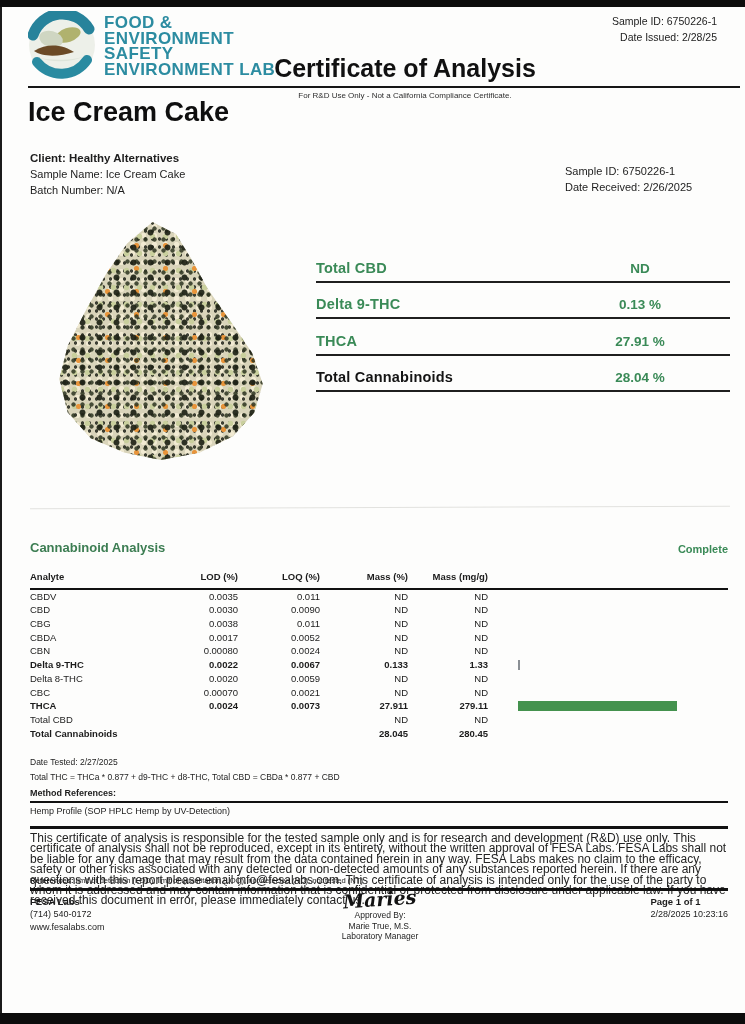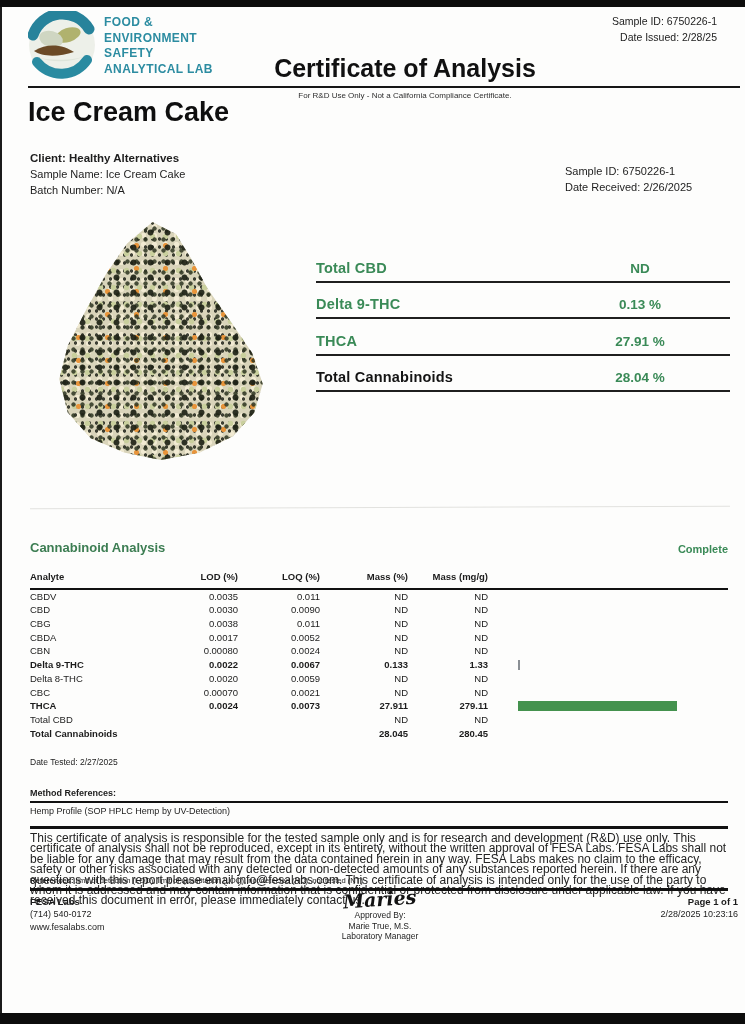--- a/index.html
+++ b/index.html
@@ -7,21 +7,21 @@
     position:relative;width:745px;height:1024px;background:#fdfdfc;
     font-family:"Liberation Sans",sans-serif;color:#1c1c1c;overflow:hidden;
     margin:0 auto;
   }
   .abs{position:absolute;}
   .topbar{left:0;top:0;width:745px;height:7px;background:#0c0c0c;}
   .bottombar{left:0;top:1013px;width:745px;height:11px;background:#0c0c0c;}
   .leftedge{left:0;top:7px;width:2px;height:1006px;background:#1b1b1b;}
   
   .logo{left:28px;top:11px;width:68px;height:68px;}
-  .logo-text{left:104px;top:15px;font-size:12px;font-weight:bold;color:#2c8ca1;
+  .logo-text{left:104px;top:15px;font-size:17px;font-weight:bold;color:#2c8ca1;
     line-height:15.5px;letter-spacing:.4px;}
   .corner-meta{right:28px;top:13px;text-align:right;font-size:10.5px;line-height:16px;color:#222;}
   .coa-title{left:210px;top:54px;width:390px;text-align:center;font-size:25px;font-weight:bold;color:#111;}
   .header-rule{left:28px;top:86px;width:712px;height:2px;background:#161616;}
   .coa-subtitle{left:210px;top:91px;width:390px;text-align:center;font-size:8px;color:#2e2e2e;}
   
   .product-name{left:28px;top:97px;font-size:27px;font-weight:bold;color:#0f0f0f;}
   .meta{font-size:11px;line-height:16px;color:#1d1d1d;}
   .meta b{font-size:11.5px;}
   .client-block{left:30px;top:150px;}
@@ -79,21 +79,21 @@
   .references{left:30px;top:876px;width:698px;font-size:7.6px;color:#222;}
   .references b{font-weight:bold;}
   .rule-b{left:30px;top:888px;width:698px;height:2.5px;background:#111;}
   
   .foot-left{left:30px;top:895px;font-size:9px;line-height:13px;}
   .foot-left .lab{font-weight:bold;font-size:9.5px;}
   .foot-center{left:290px;top:888px;width:180px;text-align:center;}
   .signature{font-family:"DejaVu Serif",serif;font-style:italic;font-weight:600;font-size:19px;
     display:inline-block;transform:rotate(-4deg);color:#121212;}
   .foot-center .small{font-size:8.5px;line-height:10.5px;color:#1d1d1d;}
-  .foot-right{right:7px;top:895px;text-align:right;font-size:9px;line-height:13px;}
+  .foot-right{right:17px;top:895px;text-align:left;font-size:9px;line-height:13px;}
   .foot-right .pg{font-weight:bold;font-size:9.5px;}
 </style>
 </head>
 <body>
 
 <div class="page">
   <div class="abs topbar"></div>
   <div class="abs leftedge"></div>
 
   <svg class="abs logo" viewBox="0 0 68 68">
@@ -102,21 +102,21 @@
     <ellipse cx="40" cy="24" rx="13" ry="7" fill="#b0b26e" transform="rotate(-18 40 24)"></ellipse>
     <ellipse cx="23" cy="28" rx="12" ry="8" fill="#cfd6c2" transform="rotate(14 23 28)"></ellipse>
     <path d="M6 40 C 20 31, 36 34, 46 41 C 31 46, 14 46, 6 40 Z" fill="#6b4a26"></path>
     <path d="M9 51 A31 31 0 0 0 59 49" stroke="#2a8ba1" stroke-width="10" fill="none" stroke-linecap="round"></path>
     <path d="M8 46 C 24 52, 44 52, 60 44 C 46 50, 22 50, 8 46 Z" fill="#dfe5da"></path>
   </svg>
   <div class="abs logo-text">
     <div>FOOD &amp;</div>
     <div>ENVIRONMENT</div>
     <div>SAFETY</div>
-    <div>ANALYTICAL LAB</div>
+    <div>ENVIRONMENT LAB</div>
   </div>
   <div class="abs corner-meta">
     <div>Sample ID: 6750226-1</div>
     <div>Date Issued: 2/28/25</div>
   </div>
   <div class="abs coa-title">Certificate of Analysis</div>
   <div class="abs header-rule"></div>
   <div class="abs product-name">Ice Cream Cake</div>
 
   <div class="abs coa-subtitle">For R&amp;D Use Only - Not a California Compliance Certificate.</div>
@@ -254,20 +254,21 @@
           <div></div>
           <div></div>
           <div>28.045</div>
           <div>280.45</div>
           <div class="barcell"></div>
         </div>
       </div>
   </div>
 
   <div class="abs fine date-tested">Date Tested: 2/27/2025</div>
+  <div class="abs fine formula">Total THC = THCa * 0.877 + d9-THC + d8-THC, Total CBD = CBDa * 0.877 + CBD</div>
   <div class="abs method-label">Method References:</div>
   <div class="abs method-rule"></div>
   <div class="abs method-text">Hemp Profile (SOP HPLC Hemp by UV-Detection)</div>
 
   <div class="abs rule-a"></div>
   <div class="abs disclaimer">This certificate of analysis is responsible for the tested sample only and is for research and development (R&amp;D) use only. This certificate of analysis shall not be reproduced, except in its entirety, without the written approval of FESA Labs. FESA Labs shall not be liable for any damage that may result from the data contained herein in any way. FESA Labs makes no claim to the efficacy, safety or other risks associated with any detected or non-detected amounts of any substances reported herein. If there are any questions with this report please email info@fesalabs.com. This certificate of analysis is intended only for the use of the party to whom it is addressed and may contain information that is confidential or protected from disclosure under applicable law. If you have received this document in error, please immediately contact us.</div>
   <div class="abs references">
     <b>References:</b><span> limit of detection (LOD), limit of quantitation (LOQ), not detected (ND), not tested (NT)</span>
   </div>
   <div class="abs rule-b"></div>

